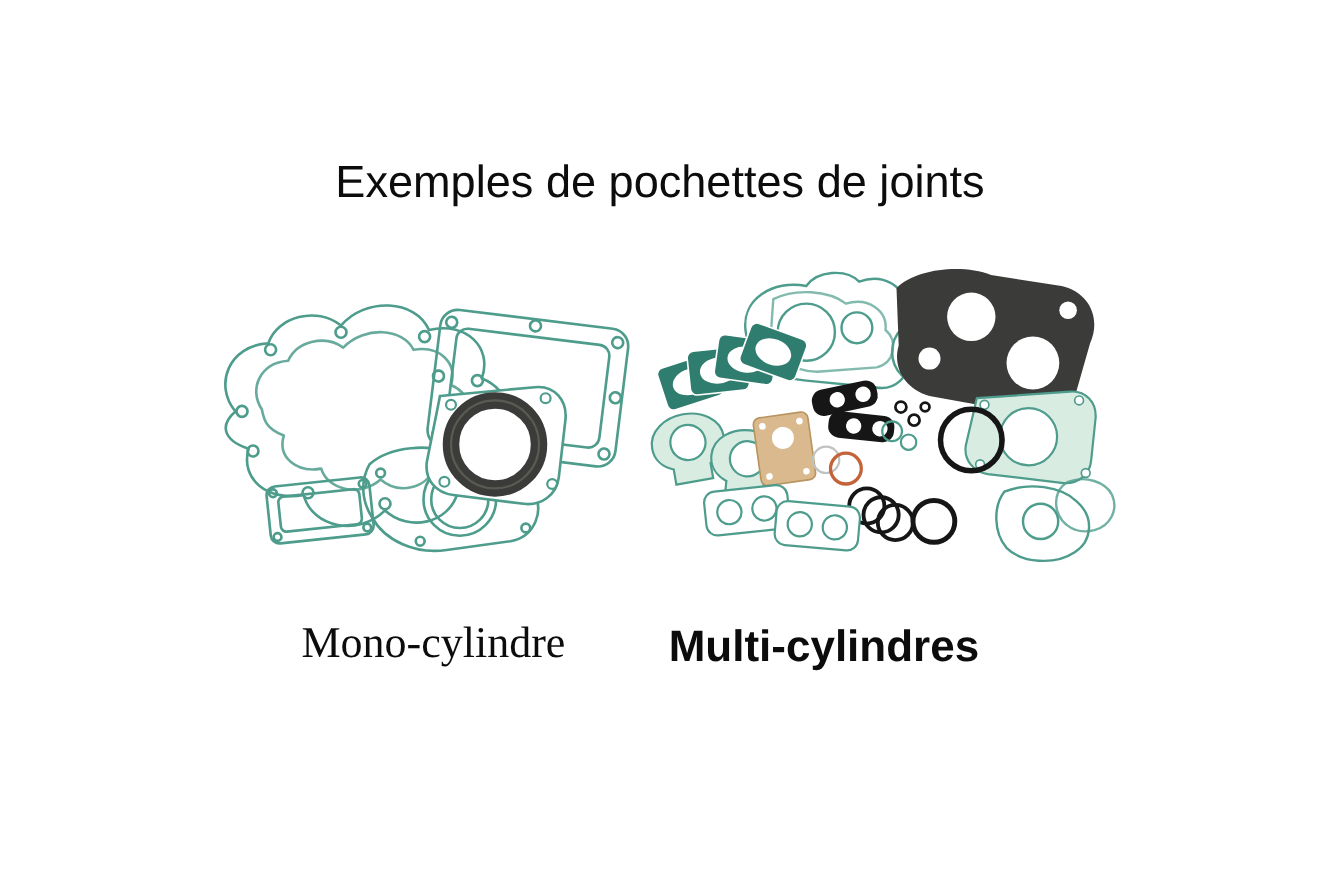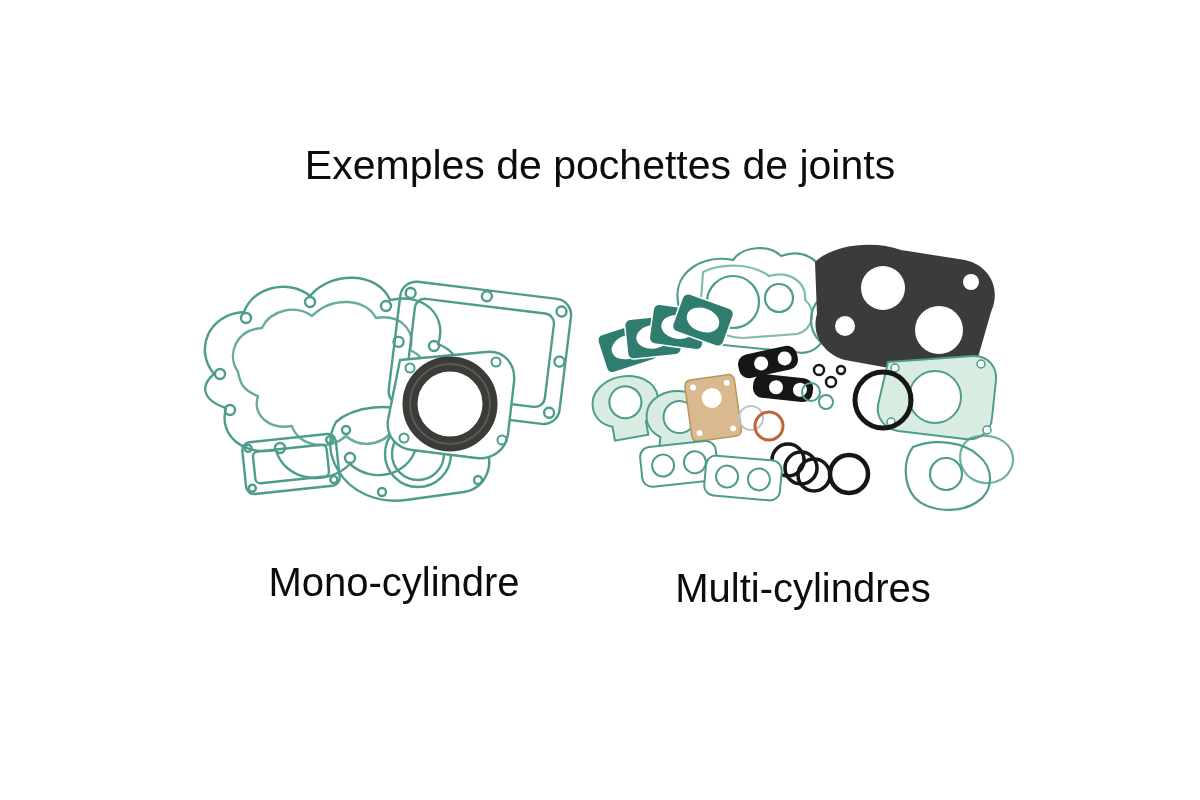--- a/index.html
+++ b/index.html
@@ -25,22 +25,22 @@
     text-align:center;font-size:41px;font-weight:400;line-height:1.22;
     color:var(--text);
   }
   .figure{position:absolute;}
   .figure-mono{left:186px;top:252px;}
   .figure-multi{left:583px;top:242px;}
   .caption{
     position:absolute;font-size:40px;font-weight:400;color:var(--text);
     white-space:nowrap;transform:translateX(-50%);
   }
-  .caption-mono{left:394px;top:560px;}
-  .caption-multi{left:803px;top:566px;}
+  .caption-mono{left:394px;top:560px;font-family:Liberation Serif, serif;}
+  .caption-multi{left:749px;top:566px;font-weight:bold;}
   svg{display:block;}
 </style>
 </head>
 <body>
 
 <div class="page">
 
   <h1 class="title">
     <span>Exemples de pochettes de joints</span><br>
   </h1>

